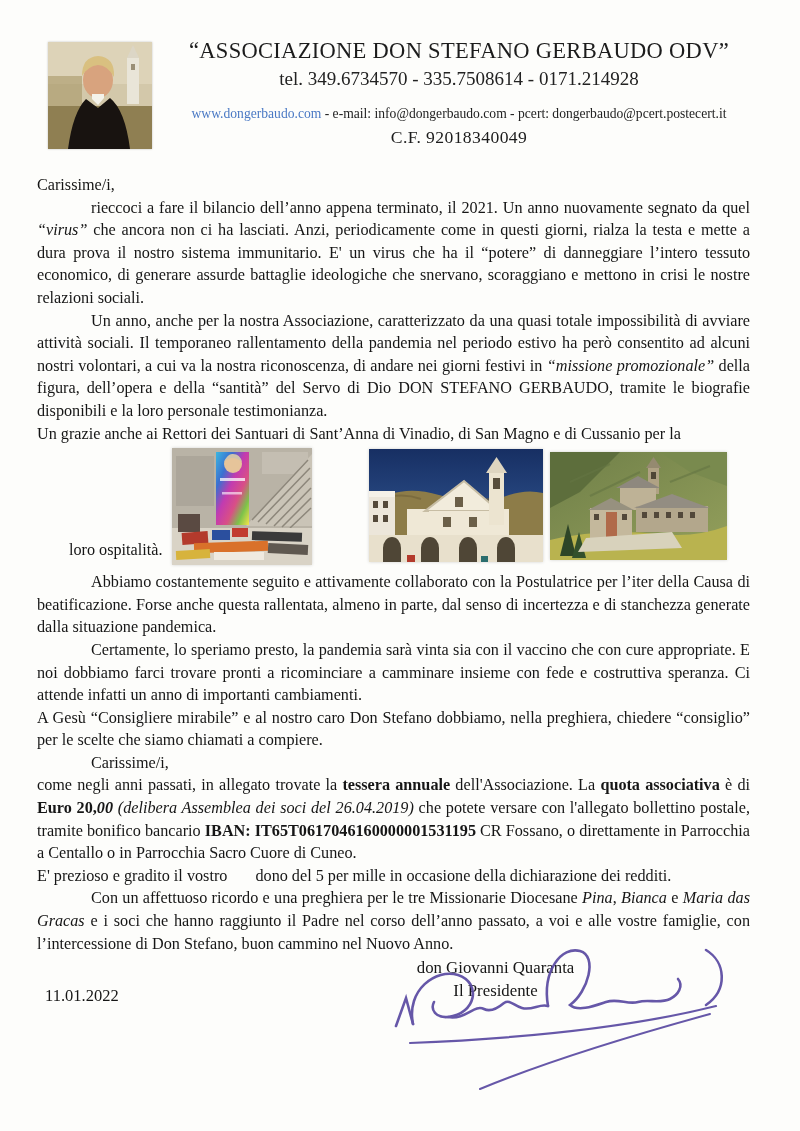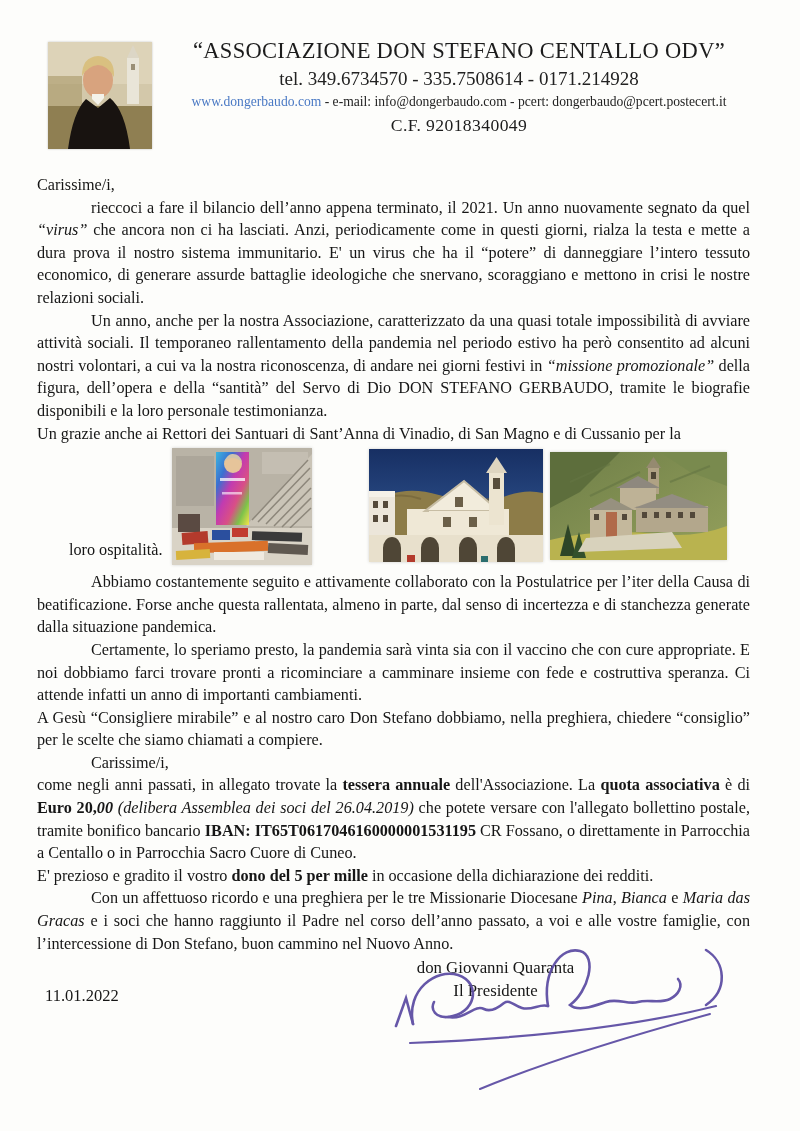--- a/index.html
+++ b/index.html
@@ -11,21 +11,21 @@
     position:relative;overflow:hidden;
   }
   .page{position:absolute;inset:0;background:#fdfdfb;}
   
   .head-photo{position:absolute;left:48px;top:42px;width:104px;height:107px;box-shadow:0 0 2px rgba(0,0,0,.25);}
   .head-photo svg{display:block;width:100%;height:100%;}
   .head-text{position:absolute;left:150px;top:38px;width:618px;text-align:center;}
   .head-title{font-size:22.5px;font-weight:normal;margin:0;letter-spacing:.3px;white-space:nowrap;color:#1c1c1c;}
   .head-addr{font-size:13.8px;margin-top:7px;color:#222;}
   .head-tel{font-size:19px;margin-top:4px;color:#222;}
-  .head-contact{font-size:13.6px;margin-top:4px;color:#222;}
+  .head-contact{font-size:13.6px;margin-top:16px;color:#222;}
   .web-link{color:#4a79c4;cursor:pointer;}
   .head-cf{font-size:17.6px;margin-top:5px;letter-spacing:.4px;color:#1c1c1c;text-align:center;}
   
   main{position:absolute;left:37px;top:174px;width:713px;font-size:16.2px;line-height:22.6px;}
   p.para{margin:0;text-align:justify;}
   p.para.indent{text-indent:54px;}
   
   .photo-row{position:relative;height:126px;}
   .photo-caption{position:absolute;left:0;bottom:10px;margin-left:32px;}
   figure.ph{position:absolute;margin:0;box-shadow:0 0 3px rgba(0,0,0,.18);background:#fff;}
@@ -54,21 +54,21 @@
         <rect x="79" y="16" width="12" height="46" fill="#e9e5d8"></rect>
         <rect x="83" y="22" width="4" height="6" fill="#9a8f76"></rect>
         <rect y="64" width="104" height="43" fill="#8f7f52"></rect>
         <ellipse cx="50" cy="38" rx="15" ry="18" fill="#d8a37e"></ellipse>
         <path d="M34,34 Q34,15 50,14 Q67,15 66,35 Q59,23 50,23 Q40,24 34,34" fill="#d9c080"></path>
         <path d="M20,107 Q25,70 38,57 L50,66 L62,56 Q77,68 82,107 Z" fill="#181310"></path>
         <polygon points="44,57 50,63 56,56 56,52 44,52" fill="#f4f2ea"></polygon>
       </svg>
     </div>
     <div class="head-text">
-      <h1 class="head-title">“ASSOCIAZIONE DON STEFANO CENTALLO ODV”</h1>
+      <h1 class="head-title">“ASSOCIAZIONE DON STEFANO GERBAUDO ODV”</h1>
       <div class="head-tel">tel. 349.6734570 - 335.7508614 - 0171.214928</div>
       <div class="head-contact"><span class="web-link">www.dongerbaudo.com</span><span> - e-mail: info@dongerbaudo.com - pcert: dongerbaudo@pcert.postecert.it</span></div>
       <div class="head-cf">C.F. 92018340049</div>
     </div>
   </header>
 
   <main>
     <div>
         <p class="para"><span>Carissime/i,</span></p>
         <p class="para indent"><span>rieccoci a fare il bilancio dell’anno appena terminato, il 2021. Un anno nuovamente segnato da quel </span><span style="font-style: italic;">“virus”</span><span> che ancora non ci ha lasciati. Anzi, periodicamente come in questi giorni, rialza la testa e mette a dura prova il nostro sistema immunitario. E' un virus che ha il “potere” di danneggiare l’intero tessuto economico, di generare assurde battaglie ideologiche che snervano, scoraggiano e mettono in crisi le nostre relazioni sociali.</span></p>
@@ -183,21 +183,21 @@
         </svg>
       </figure>
     </div>
 
     <div>
         <p class="para indent"><span>Abbiamo costantemente seguito e attivamente collaborato con la Postulatrice per l’iter della Causa di beatificazione. Forse anche questa rallentata, almeno in parte, dal senso di incertezza e di stanchezza generate dalla situazione pandemica.</span></p>
         <p class="para indent"><span>Certamente, lo speriamo presto, la pandemia sarà vinta sia con il vaccino che con cure appropriate. E noi dobbiamo farci trovare pronti a ricominciare a camminare insieme con fede e costruttiva speranza. Ci attende infatti un anno di importanti cambiamenti.</span></p>
         <p class="para"><span>A Gesù “Consigliere mirabile” e al nostro caro Don Stefano dobbiamo, nella preghiera, chiedere “consiglio” per le scelte che siamo chiamati a compiere.</span></p>
         <p class="para indent"><span>Carissime/i,</span></p>
         <p class="para"><span>come negli anni passati, in allegato trovate la </span><span style="font-weight: bold;">tessera annuale</span><span> dell'Associazione. La </span><span style="font-weight: bold;">quota associativa</span><span> è di </span><span style="font-weight: bold;">Euro 20,</span><span style="font-weight: bold; font-style: italic;">00</span><span> </span><span style="font-style: italic;">(delibera Assemblea dei soci del 26.04.2019)</span><span> che potete versare con l'allegato bollettino postale, tramite bonifico bancario </span><span style="font-weight: bold;">IBAN: IT65T0617046160000001531195</span><span> CR Fossano, o direttamente in Parrocchia a Centallo o in Parrocchia Sacro Cuore di Cuneo.</span></p>
-        <p class="para"><span>E' prezioso e gradito il vostro </span><span style="font-weight: bold;">dono del 5 per mille</span><span> in occasione della dichiarazione dei redditi.</span></p>
+        <p class="para"><span>E' prezioso e gradito il vostro </span><span style="font-weight: normal; margin-left: 24px;">dono del 5 per mille</span><span> in occasione della dichiarazione dei redditi.</span></p>
         <p class="para indent"><span>Con un affettuoso ricordo e una preghiera per le tre Missionarie Diocesane </span><span style="font-style: italic;">Pina</span><span>, </span><span style="font-style: italic;">Bianca</span><span> e </span><span style="font-style: italic;">Maria das Gracas</span><span> e i soci che hanno raggiunto il Padre nel corso dell’anno passato, a voi e alle vostre famiglie, con l’intercessione di Don Stefano, buon cammino nel Nuovo Anno.</span></p>
       </div>
   </main>
 
   <div class="letter-date">11.01.2022</div>
 
   <div class="sig-block">
     <div>don Giovanni Quaranta</div>
     <div>Il Presidente</div>
   </div>

